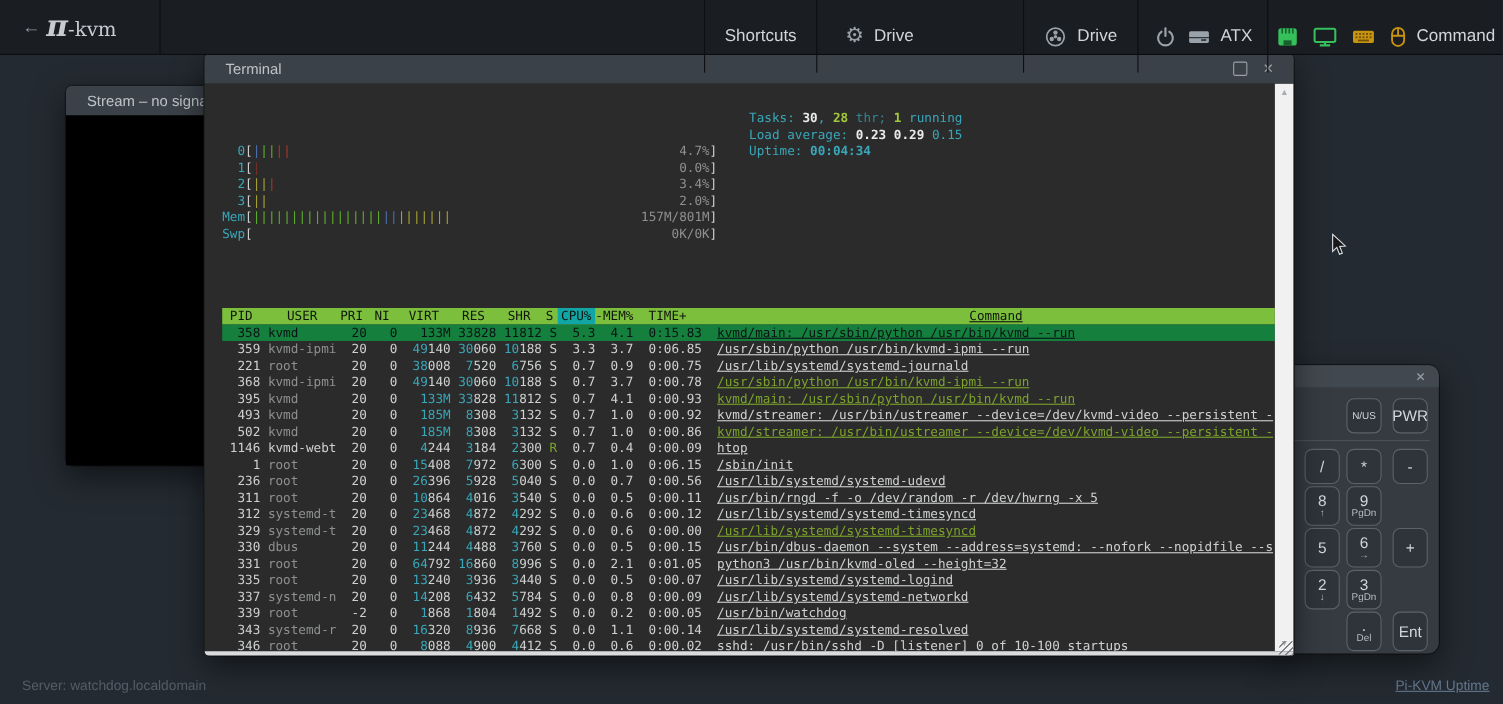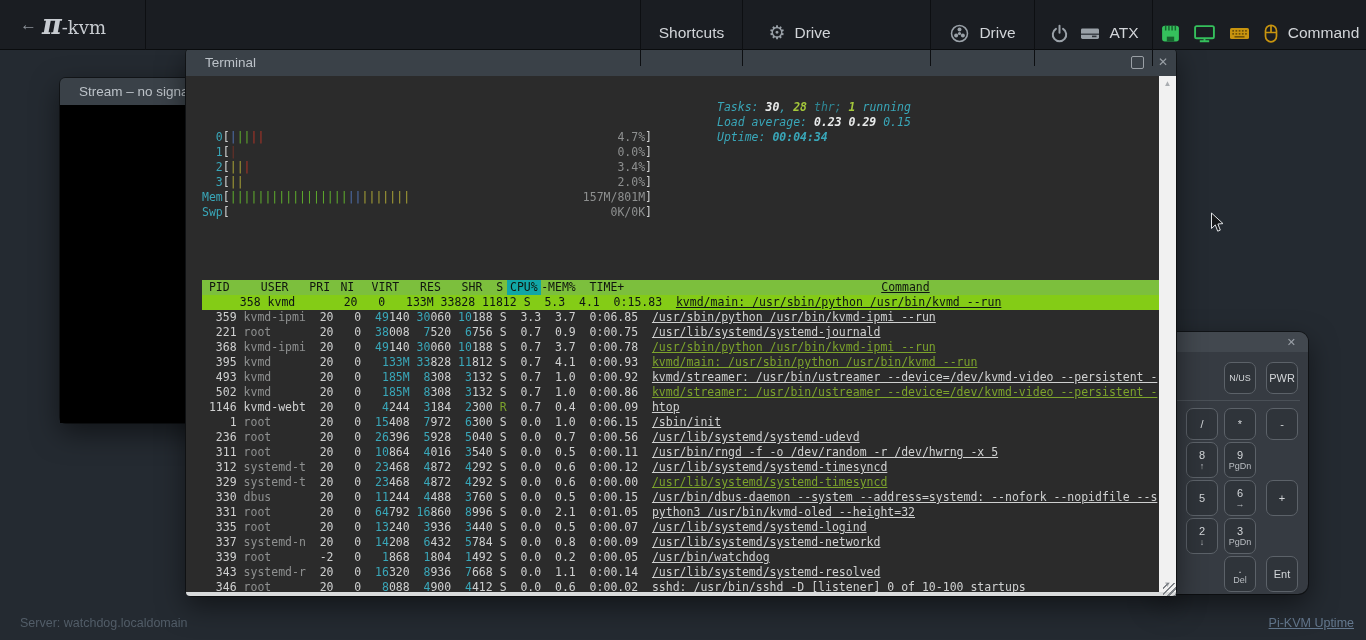--- a/index.html
+++ b/index.html
@@ -20,21 +20,21 @@
   .nav-item { position:absolute; top:0; height:66px; display:flex; align-items:center; justify-content:center;
     gap:9px; color:#d2d5d9; font-size:15.5px; border-left:1px solid #0d0f12; cursor:pointer; }
   .nav-item svg { display:block; }
   .gear-glyph { font-size:19px; color:#9aa1a8; line-height:20px; }
   .statbar { display:flex; align-items:center; gap:12px; }
 
   
   .window { position:absolute; border-radius:6px;
     box-shadow:0 10px 28px rgba(0,0,0,.5), 0 0 0 1px #14171a; }
   .titlebar { height:28px; background:#3a4148; border-radius:5px 5px 0 0;
-    display:flex; align-items:center; color:#bcc2c8; font-size:13.5px; padding:0 0 0 19px; }
+    display:flex; align-items:center; color:#bcc2c8; font-size:13.5px; padding:0 10px 0 19px; }
 
   .win-stream { left:60px; top:78px; width:330px; height:345px; z-index:1; background:#000; }
   .win-stream .titlebar { height:27px; }
   .stream-body { position:absolute; left:0; top:27px; right:0; bottom:0; background:#000; }
 
   .win-terminal { left:186px; top:48px; width:990px; height:548px; z-index:3; background:#2b2b2b; }
   .tb-spacer { flex:1; }
   .tb-btn { display:flex; align-items:center; justify-content:center; width:26px; height:28px; cursor:pointer; }
   .maxi { width:13px; height:13px; border:1px solid #9aa0a6; border-radius:2px; }
   .closex { color:#9aa0a6; font-size:12px; }
@@ -53,32 +53,32 @@
     font-family:"DejaVu Sans Mono", monospace; font-size:11.5px; line-height:15px;
     white-space:pre; overflow:hidden; }
   .mline { display:flex; height:15px; }
   .mlab { color:#39a7b9; width:3ch; text-align:right; }
   .mbr { color:#cfd0d0; }
   .mbody { display:inline-flex; width:60ch; justify-content:space-between; overflow:hidden; }
   .mval { color:#8e9090; }
   .bar-g { color:#5fae2d; } .bar-y { color:#a8a236; } .bar-r { color:#b03427; }
   .bar-b { color:#4f6fae; } .bar-dr { color:#713228; }
 
-  .infoblock { position:absolute; left:531px; top:24px;font-style:italic; }
+  .infoblock { position:absolute; left:495px; top:24px; }
   .iline { height:15px; }
   .t-cyan { color:#39a7b9; } .t-dimcyan { color:#2e8794; }
   .t-white { color:#e9ebeb; } .t-green { color:#a4c83b; }
   .b { font-weight:bold; }
 
   .ptable { margin-top:15px; }
   .prow { display:flex; height:15px; overflow:hidden; }
   .prow.hdr { background:#7cbf3d; }
   .prow.hdr span { color:#10160e;text-align:center; }
   .prow.hdr .hl { background:#11a6a6; }
-  .prow.sel { background:#84cc16;padding-left:24px; }
+  .prow.sel { background:#15803d; }
   .prow.sel span { color:#0c1314 !important; }
   .w { color:#cfd0d0; } .dim { color:#8e9090; } .grn { color:#7ca32c; } .cy { color:#39a7b9; }
   .c-pid { width:5ch; text-align:right; }
   .c-user { width:9ch; margin-left:1ch; overflow:hidden; }
   .c-pri { width:4ch; text-align:right; }
   .c-ni { width:4ch; text-align:right; }
   .c-virt { width:7ch; text-align:right; }
   .c-res { width:6ch; text-align:right; }
   .c-shr { width:6ch; text-align:right; }
   .c-s { width:2ch; text-align:right; }
@@ -90,21 +90,21 @@
   
   .win-numpad { left:1158px; top:332px; width:150px; height:262px; z-index:2;
     background:#363b42; border-radius:10px; }
   .np-titlebar { height:20px; background:#42484f; border-radius:9px 9px 0 0;
     display:flex; align-items:center; justify-content:flex-end; padding-right:12px; }
   .np-close { color:#9ba1a8; font-size:11px; cursor:pointer; }
   .np-divider { position:absolute; left:8px; right:8px; top:68px; height:1px; background:#4a5057; }
   .key { position:absolute; width:32px; background:#2f343a; border:1px solid #5c6269; border-radius:7px;
     color:#d3d6d9; display:flex; flex-direction:column; align-items:center; justify-content:center;
     cursor:pointer; }
-  .kmain { font-size:11px; line-height:12px; }
+  .kmain { font-size:14px; line-height:12px; }
   .kmain.small { font-size:9px; }
   .ksub { font-size:9px; line-height:11px; color:#b9bdc2; }
   .kc1 { left:28px; } .kc2 { left:66px; } .kc3 { left:108px; }
   .kr1 { top:30px; height:32px; } .kr2 { top:76px; height:32px; }
   .kr3 { top:110px; height:36px; } .kr4 { top:148px; height:36px; }
   .kr5 { top:186px; height:36px; } .kr6 { top:224px; height:36px; }
 
   
   .footer-server { position:absolute; left:20px; bottom:10px; font-size:12.5px; color:#525d68; }
   .footer-link { position:absolute; right:12px; bottom:10px; font-size:12.5px; color:#64788e;

